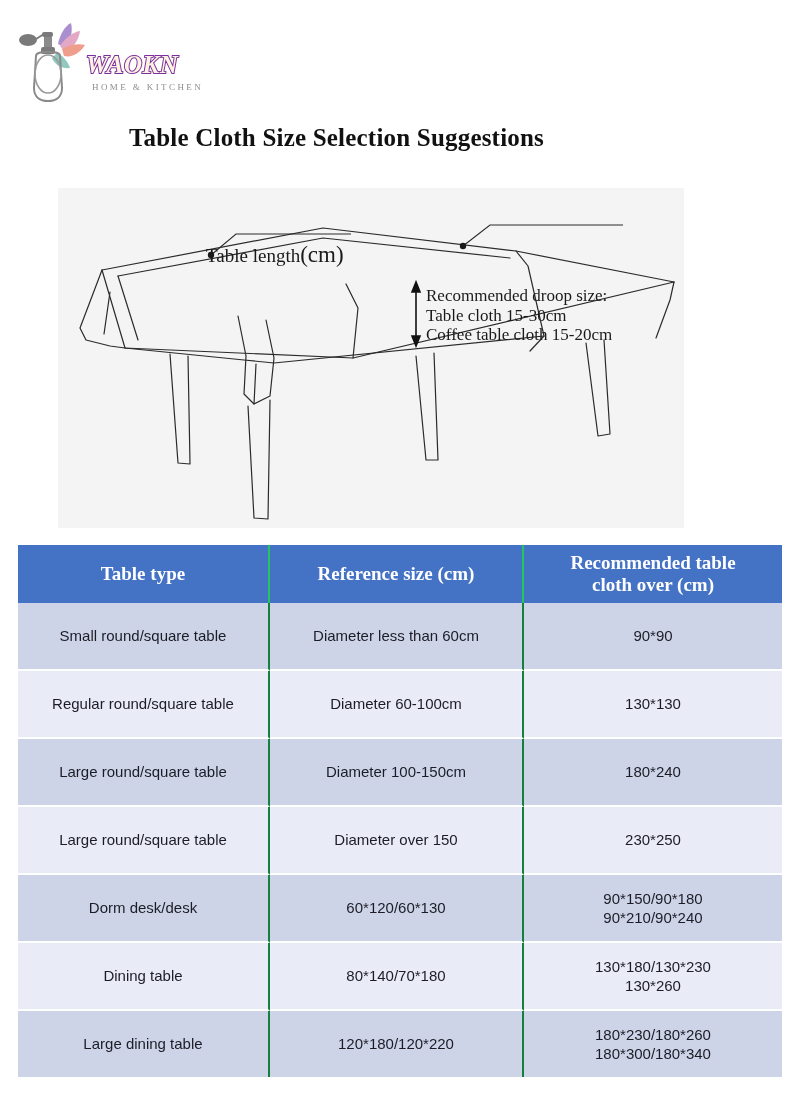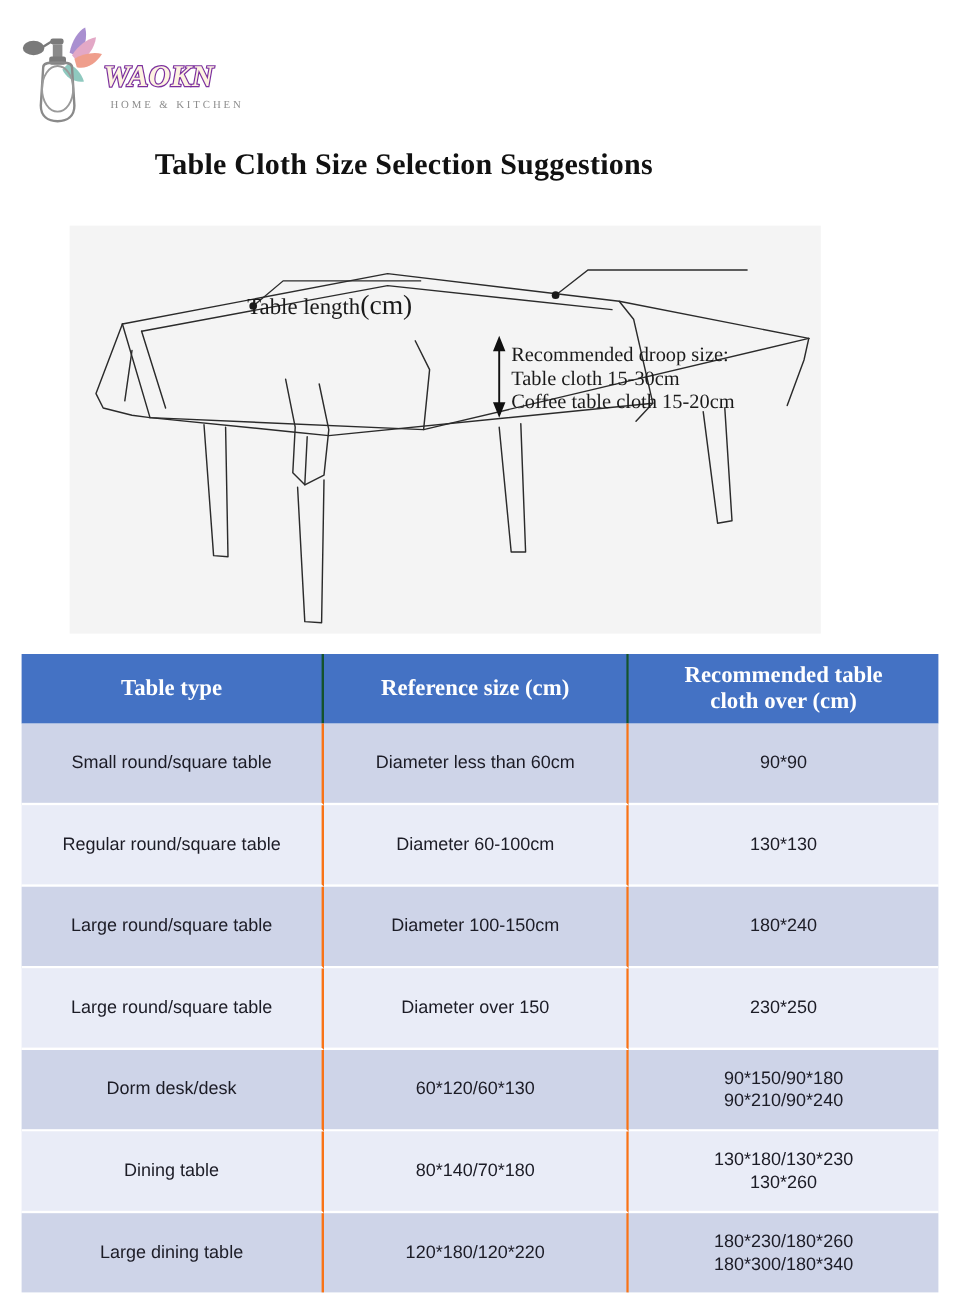--- a/index.html
+++ b/index.html
@@ -129,31 +129,31 @@
     text-align: center;
   }
   #size-table thead th {
     height: 58px;
     background: #4472c4;
     color: #ffffff;
     font-family: "Liberation Serif", serif;
     font-weight: bold;
     font-size: 19px;
     line-height: 1.15;
-    border-right: 2px solid #14532d;
+    border-right: 2px solid #22c55e;
   }
   #size-table thead th:last-child { border-right: none; }
 
   #size-table tbody td {
     height: 66px;
     font-family: "Liberation Sans", sans-serif;
     font-size: 15px;
     color: #1c1c26;
     line-height: 1.3;
-    border-right: 2px solid #f97316;
+    border-right: 2px solid #15803d;
     border-bottom: 2px solid #ffffff;
   }
   #size-table tbody td:last-child { border-right: none; }
   #size-table tbody tr.row-dark td { background: #ced4e8; }
   #size-table tbody tr.row-light td { background: #e9ecf7; }
   #size-table tbody tr:last-child td { border-bottom: none; }
   .col-a { width: 252px; }
   .col-b { width: 254px; }
   .col-c { width: 258px; }
   .cell-line { display: block; }

